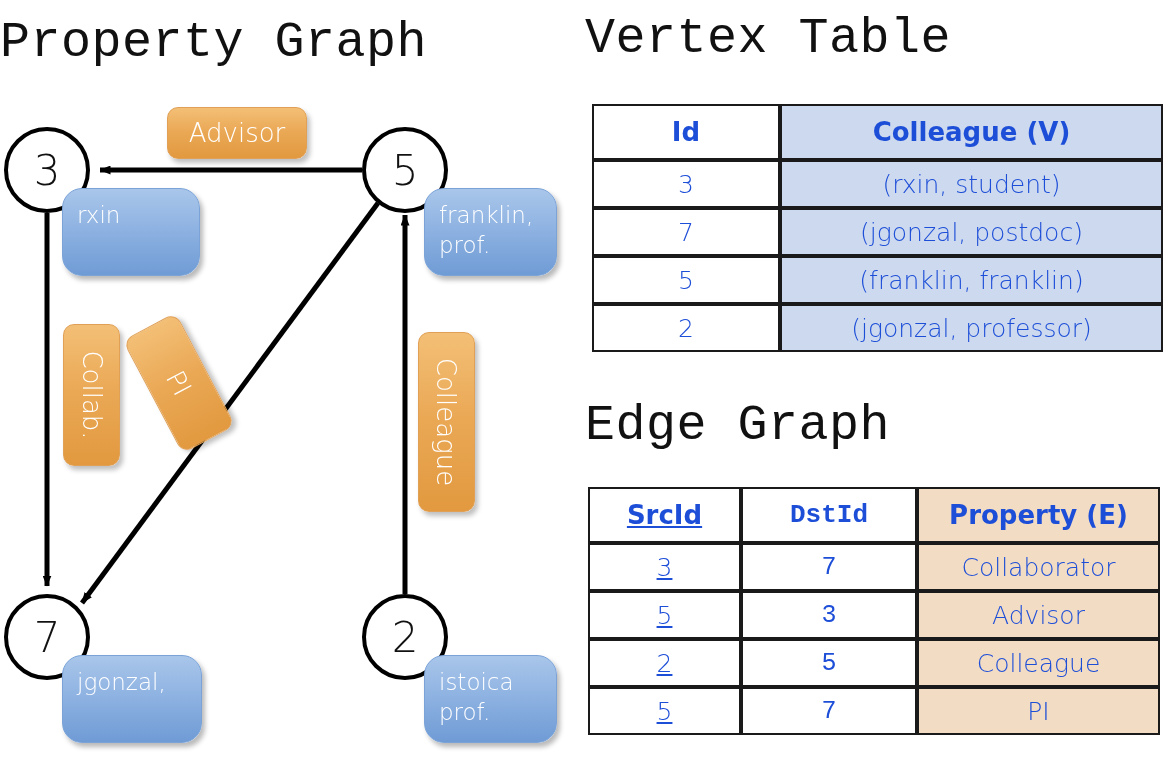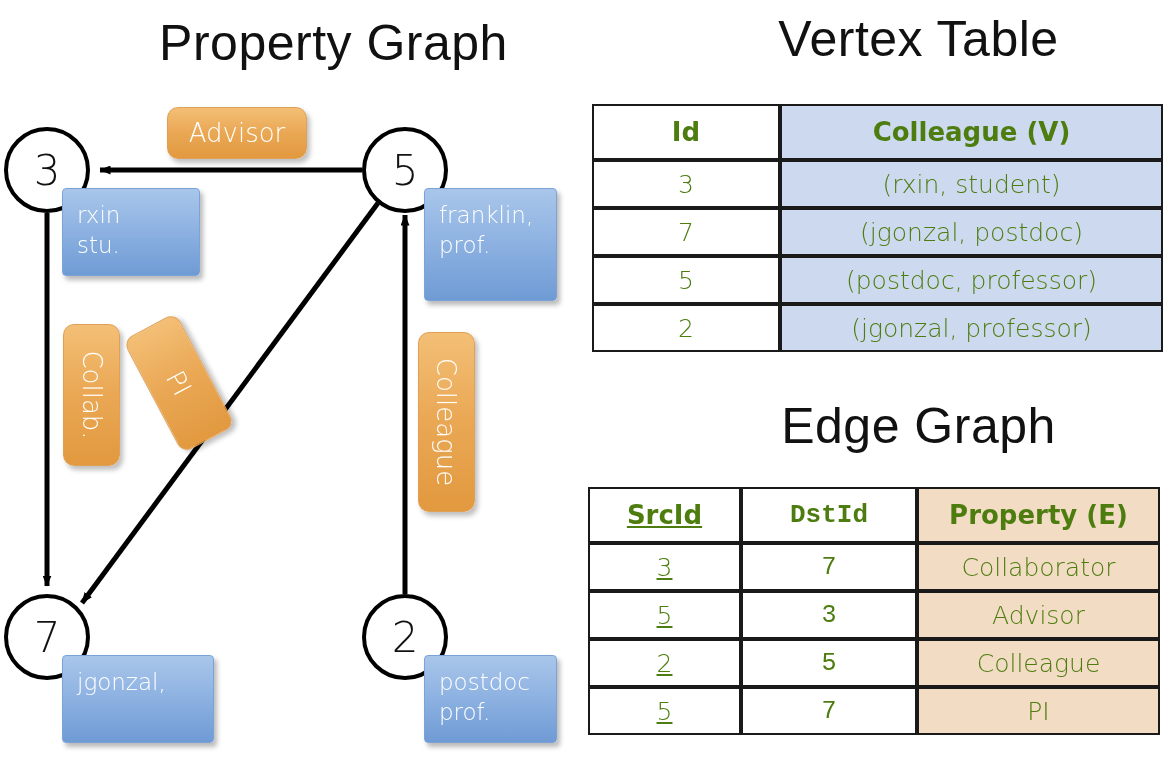--- a/index.html
+++ b/index.html
@@ -12,28 +12,27 @@
     height: 760px;
     position: relative;
     overflow: hidden;
     font-family: "Liberation Sans", sans-serif;
     color: #000000;
   }
 
   
   .title {
     position: absolute;
-    font-family: Liberation Sans, sans-serif;
+    font-family: Liberation Mono, monospace;
     font-weight: 300;
     font-size: 50px;
     letter-spacing: 0.5px;
     color: #111111;
     white-space: nowrap;
-    text-align: center;
-    margin-left: 41px;
+    text-align: left;
   }
   #title-property-graph { left: 0px;   top: 14px;  width: 585px; }
   #title-vertex-table   { left: 585px; top: 10px;  width: 585px; }
   #title-edge-table     { left: 585px; top: 397px; width: 585px; }
 
   
   #graph-panel {
     position: absolute;
     left: 0; top: 0;
     width: 585px; height: 760px;
@@ -62,36 +61,36 @@
     z-index: 5;
   }
   #node-3 { left: 4px;   top: 127px; }
   #node-5 { left: 362px; top: 127px; }
   #node-7 { left: 4px;   top: 594px; }
   #node-2 { left: 362px; top: 594px; }
 
   
   .prop-box {
     position: absolute;
-    border-radius: 4px;
+    border-radius: 20px;
     background: linear-gradient(180deg, #a9c6ea 0%, #8fb3e2 45%, #6f9bd5 100%);
     border: 1px solid #7ba3d8;
     box-shadow: 3px 4px 5px rgba(0,0,0,0.28);
     color: #ffffff;
     font-family: "DejaVu Sans", sans-serif;
     font-weight: 300;
     font-size: 23px;
     line-height: 30px;
     padding: 11px 0 0 14px;
     box-sizing: border-box;
     z-index: 6;
   }
   #box-rxin     { left: 62px;  top: 188px; width: 138px; height: 88px; }
-  #box-franklin { left: 424px; top: 188px; width: 133px; height: 113px; }
-  #box-jgonzal  { left: 62px;  top: 655px; width: 152px; height: 88px; }
+  #box-franklin { left: 424px; top: 188px; width: 133px; height: 88px; }
+  #box-jgonzal  { left: 62px;  top: 655px; width: 140px; height: 88px; }
   #box-istoica  { left: 424px; top: 655px; width: 133px; height: 88px; }
 
   
   .edge-label {
     position: absolute;
     border-radius: 11px;
     background: linear-gradient(180deg, #f3bf76 0%, #eaa855 48%, #e2993f 100%);
     border: 1px solid #e0a056;
     box-shadow: 3px 4px 5px rgba(0,0,0,0.25);
     color: #ffffff;
@@ -138,21 +137,21 @@
     border-collapse: separate;
     border-spacing: 0;
     font-family: "DejaVu Sans", sans-serif;
     font-weight: 300;
   }
   .data-table td, .data-table th {
     border: 2px solid #1a1a1a;
     text-align: center;
     font-weight: 300;
     font-size: 25px;
-    color: #4d7c0f;
+    color: #1d4ed8;
     padding: 0;
     height: 48px;
     box-sizing: border-box;
     background: #ffffff;
   }
   .data-table th {
     font-weight: bold;
     font-size: 26px;
     height: 56px;
   }
@@ -199,31 +198,30 @@
   </div>
   <div class="vertex-node" id="node-7">
     <span>7</span>
   </div>
   <div class="vertex-node" id="node-2">
     <span>2</span>
   </div>
 
   <div class="prop-box" id="box-rxin">
     <div>rxin</div>
-    <div>stu.</div>
   </div>
   <div class="prop-box" id="box-franklin">
     <div>franklin,</div>
     <div>prof.</div>
   </div>
   <div class="prop-box" id="box-jgonzal">
     <div>jgonzal,</div>
   </div>
   <div class="prop-box" id="box-istoica">
-    <div>postdoc</div>
+    <div>istoica</div>
     <div>prof.</div>
   </div>
 
   <div class="edge-label" id="label-advisor">
     <span>Advisor</span>
   </div>
   <div class="edge-label" id="label-collab">
     <span class="vtext">Collab.</span>
   </div>
   <div class="edge-label" id="label-pi">
@@ -245,21 +243,21 @@
     <tr>
       <td class="col-id">3</td>
       <td class="col-prop">(rxin, student)</td>
     </tr>
     <tr>
       <td class="col-id">7</td>
       <td class="col-prop">(jgonzal, postdoc)</td>
     </tr>
     <tr>
       <td class="col-id">5</td>
-      <td class="col-prop">(postdoc, professor)</td>
+      <td class="col-prop">(franklin, franklin)</td>
     </tr>
     <tr>
       <td class="col-id">2</td>
       <td class="col-prop">(jgonzal, professor)</td>
     </tr>
   </tbody>
 </table>
 
 <table class="data-table" id="edge-table">
   <thead>

